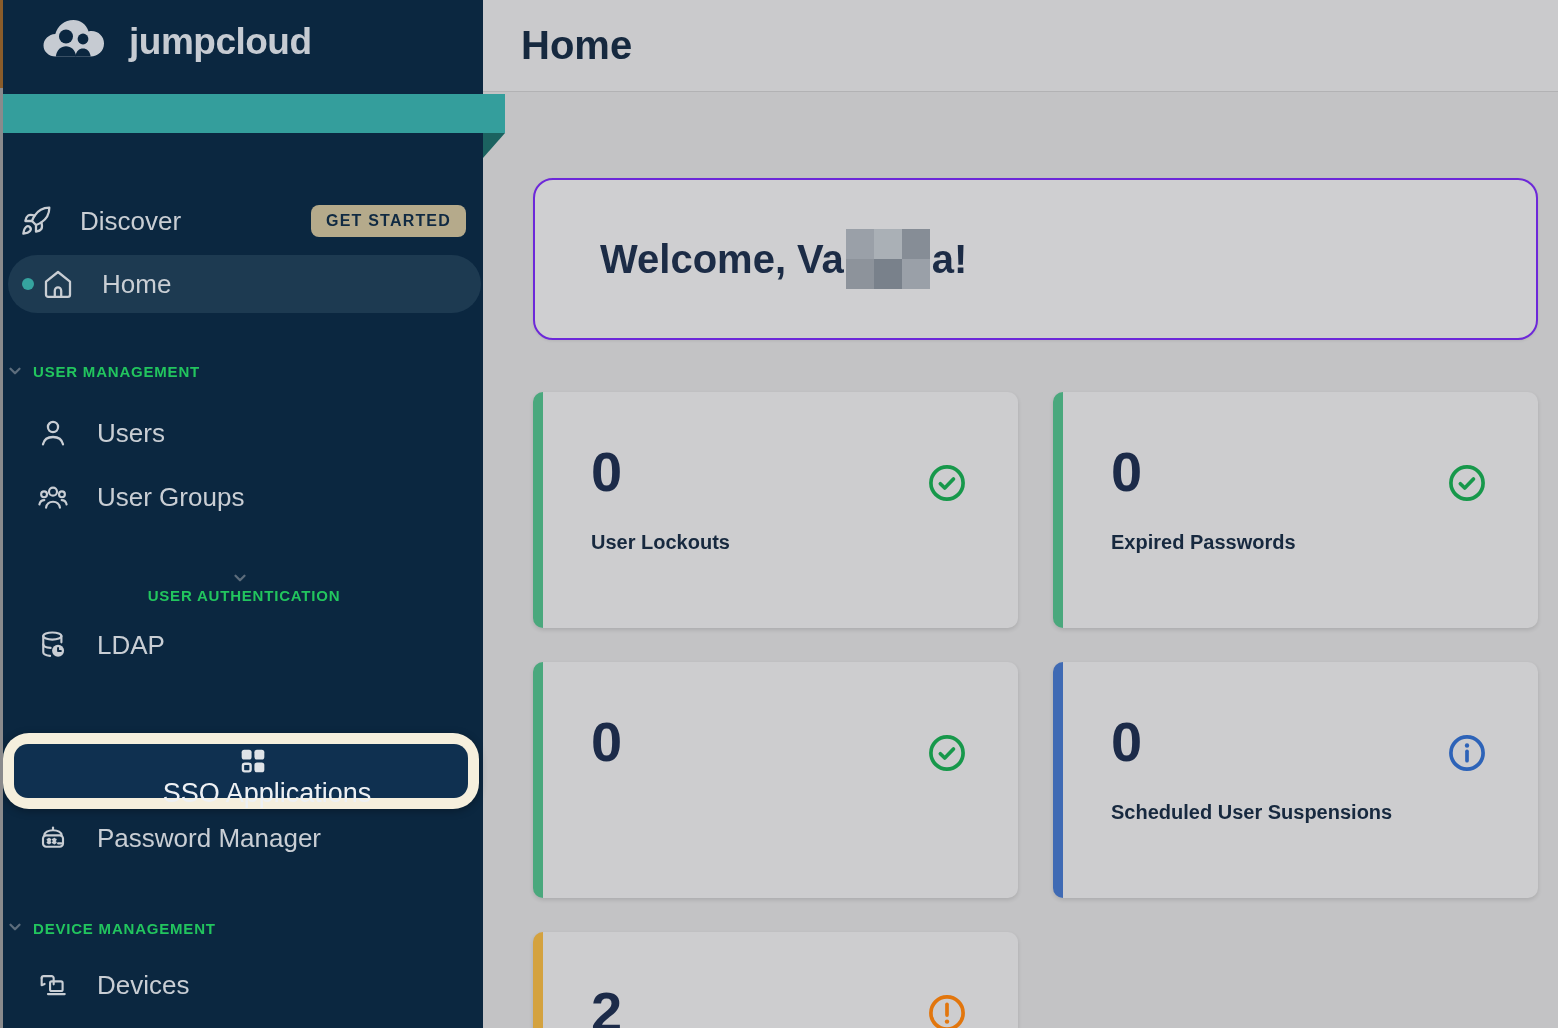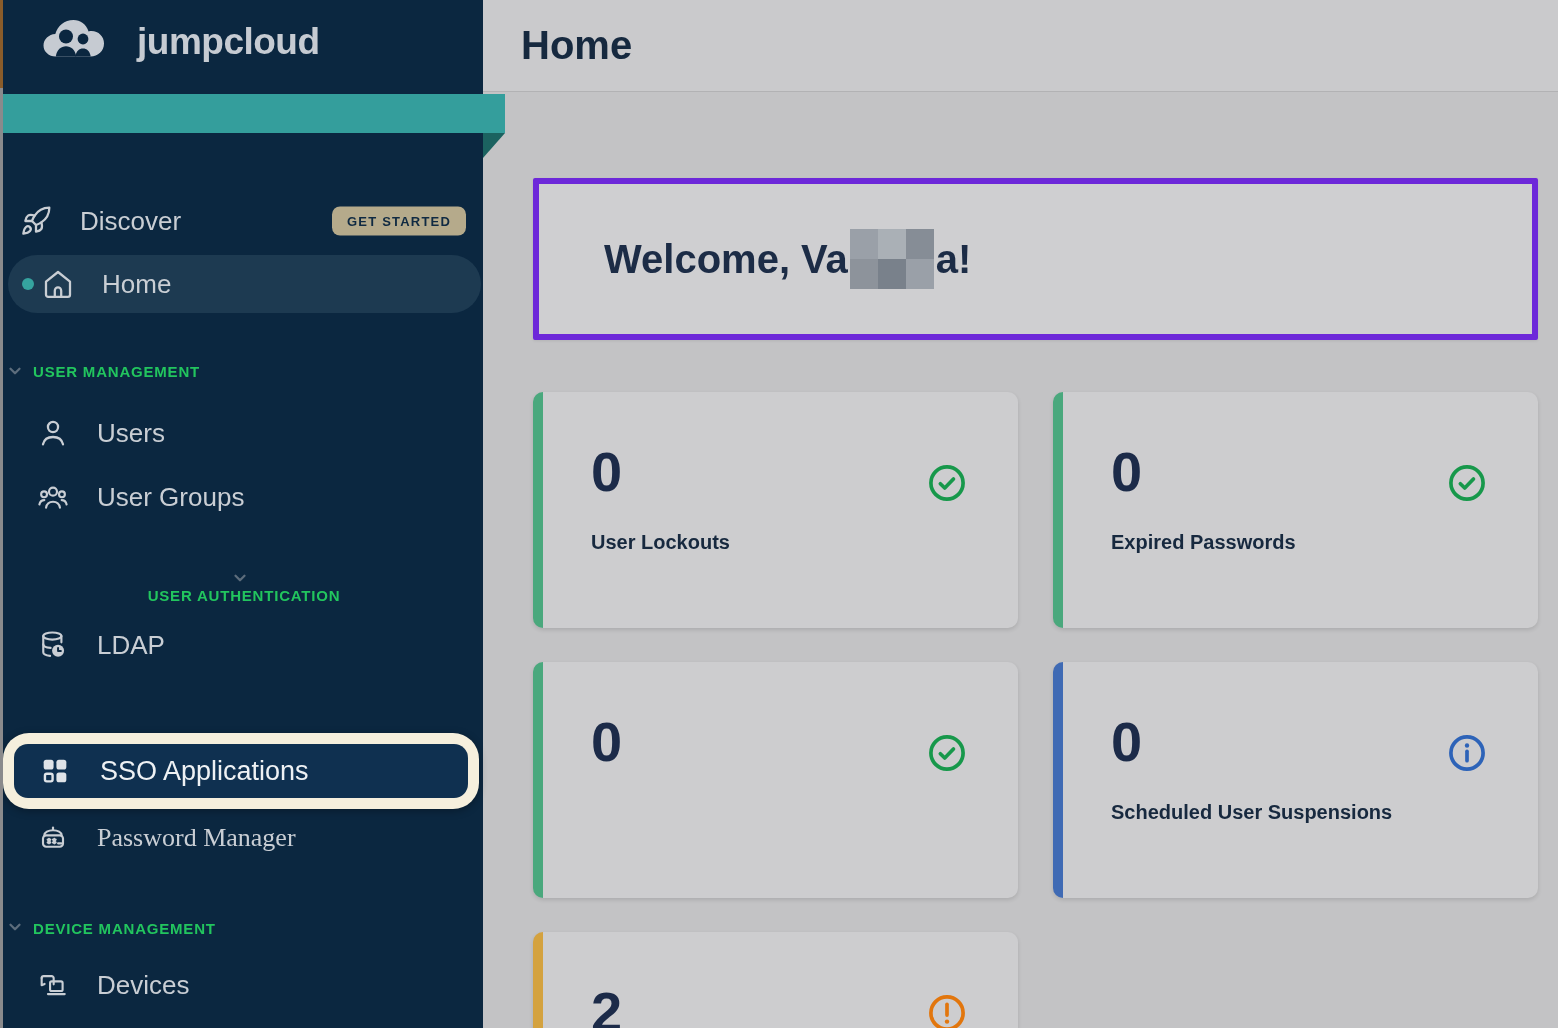--- a/index.html
+++ b/index.html
@@ -5,73 +5,73 @@
   html,body{margin:0;padding:0;width:1558px;height:1028px;overflow:hidden;
     font-family:"Liberation Sans",sans-serif;background:#c3c3c5;position:relative;}
   *{box-sizing:border-box;}
 
   
   .edge-strip{position:absolute;left:0;top:0;width:3px;height:1028px;background:#8a8a8c;z-index:6;}
   .edge-strip-top{position:absolute;left:0;top:0;width:3px;height:88px;background:#8a5c2a;z-index:7;}
 
   
   .sidebar{position:absolute;left:3px;top:0;width:480px;height:1028px;background:#0b2740;z-index:2;}
-  .logo-row{position:absolute;left:30px;top:16px;display:flex;align-items:center;gap:24px;}
+  .logo-row{position:absolute;left:30px;top:16px;display:flex;align-items:center;gap:16px;}
   .logo-text{font-size:37px;font-weight:700;color:#c6cbd2;letter-spacing:-0.5px;}
 
   .teal-band{position:absolute;left:3px;top:94px;width:502px;height:39px;background:#349e9c;z-index:5;}
   .teal-fold{position:absolute;left:483px;top:133px;width:22px;height:25px;background:#1b6260;
     clip-path:polygon(0 0,100% 0,0 100%);z-index:5;}
 
   .nav-item{position:absolute;left:0;width:100%;height:44px;display:flex;align-items:center;
     padding-left:33px;cursor:pointer;}
   .nav-item .icon{width:34px;height:34px;display:flex;align-items:center;justify-content:center;flex:none;}
   .nav-item .lbl{margin-left:27px;font-size:26px;font-weight:500;color:#c9ced4;white-space:nowrap;}
 
   .row-discover{top:199px;padding-left:16px;}
   .badge{position:absolute;right:17px;top:50%;transform:translateY(-50%);
-    background:#b5aa8b;color:#102a42;font-size:13px;font-weight:700;letter-spacing:1.2px;
+    background:#b5aa8b;color:#102a42;font-size:16px;font-weight:700;letter-spacing:1.2px;
     padding:7px 15px;border-radius:8px;white-space:nowrap;}
 
   .home-pill{position:absolute;left:5px;top:255px;width:473px;height:58px;background:#1d3a51;
     border-radius:30px;display:flex;align-items:center;padding-left:14px;cursor:pointer;}
   .home-dot{width:12px;height:12px;border-radius:50%;background:#35a39f;flex:none;}
   .home-pill .icon{width:34px;height:34px;margin-left:7px;display:flex;align-items:center;justify-content:center;flex:none;}
   .home-pill .lbl{margin-left:27px;font-size:26px;font-weight:500;color:#c9ced4;}
 
   .section-hdr{position:absolute;left:0;width:100%;height:28px;display:flex;align-items:center;
     padding-left:2px;color:#22c55e;font-size:15px;font-weight:700;letter-spacing:0.8px;}
   .section-hdr .chev{width:20px;height:20px;margin-right:8px;display:flex;align-items:center;justify-content:center;}
   .hdr-um{top:357px;}
   .row-users{top:411px;}
   .row-usergroups{top:475px;}
   .hdr-ua{top:569px;flex-direction:column;}
   .row-ldap{top:623px;}
   .row-radius{top:724px;margin-top:40px;}
   .hdr-dm{top:909px;align-items:flex-end;}
   .row-devices{top:963px;}
-  .row-pwm{top:816px;font-family:Liberation Serif, serif;}
+  .row-pwm{top:816px;}
 
   
   .sso-ring{position:absolute;left:0;top:733px;width:476px;height:76px;background:#f5efdd;
     border-radius:26px;padding:11px;box-shadow:0 2px 8px rgba(0,0,0,0.3);z-index:3;}
   .sso-row{width:100%;height:54px;background:#0f3050;border-radius:14px;display:flex;
-    align-items:center;padding-left:24px;cursor:pointer;}
+    align-items:center;padding-left:24px;cursor:pointer;flex-direction:column;}
   .sso-row .icon{width:34px;height:34px;display:flex;align-items:center;justify-content:center;flex:none;}
   .sso-row .lbl{margin-left:28px;font-size:27px;font-weight:500;color:#eef1f4;white-space:nowrap;}
 
   
   .main-header{position:absolute;left:483px;top:0;right:0;height:92px;background:#cacacc;
     border-bottom:1px solid #b2b2b4;display:flex;align-items:center;z-index:1;}
   .main-title{margin-left:38px;font-size:40px;font-weight:700;color:#16293f;}
 
   .content{position:absolute;left:483px;top:92px;right:0;bottom:0;background:#c3c3c5;overflow:hidden;}
 
   .welcome-card{position:absolute;left:50px;top:86px;width:1005px;height:162px;background:#cfcfd1;
-    border:6px solid #6d28d9;border-radius:2px;box-shadow:0 1px 3px rgba(0,0,0,0.08);
+    border:2px solid #6d28d9;border-radius:20px;box-shadow:0 1px 3px rgba(0,0,0,0.08);
     display:flex;align-items:center;}
   .welcome-text{margin-left:65px;font-size:40px;font-weight:700;color:#1c2c46;
     display:flex;align-items:center;white-space:pre;}
   .pixel-block{display:grid;grid-template-columns:repeat(3,28px);grid-auto-rows:30px;margin:0 2px;}
   .pixel-block span{width:28px;height:30px;}
   .px1{background:#9aa0a8;} .px2{background:#aab0b6;} .px3{background:#868d96;}
   .px4{background:#8d939b;} .px5{background:#79818b;} .px6{background:#9aa0a8;}
 
   .cards-grid{position:absolute;left:50px;top:300px;width:1005px;display:grid;
     grid-template-columns:485px 485px;column-gap:35px;row-gap:34px;grid-auto-rows:236px;}

